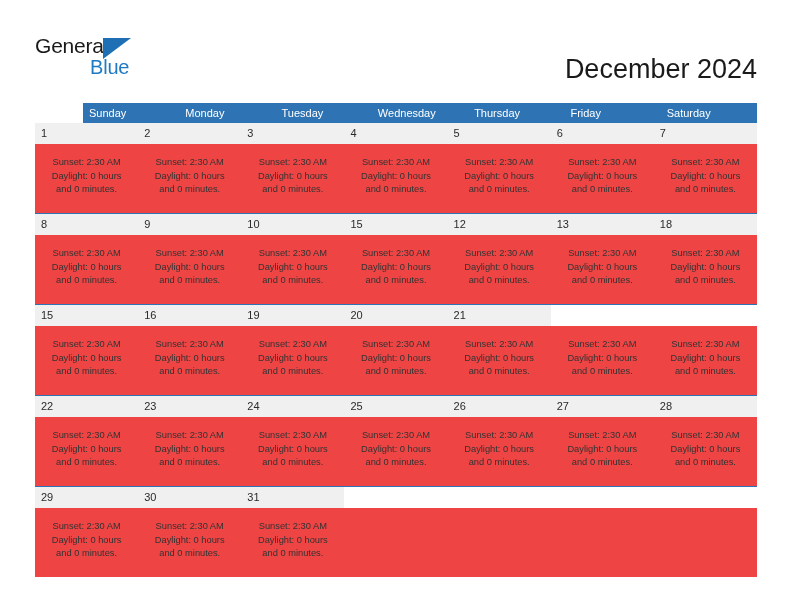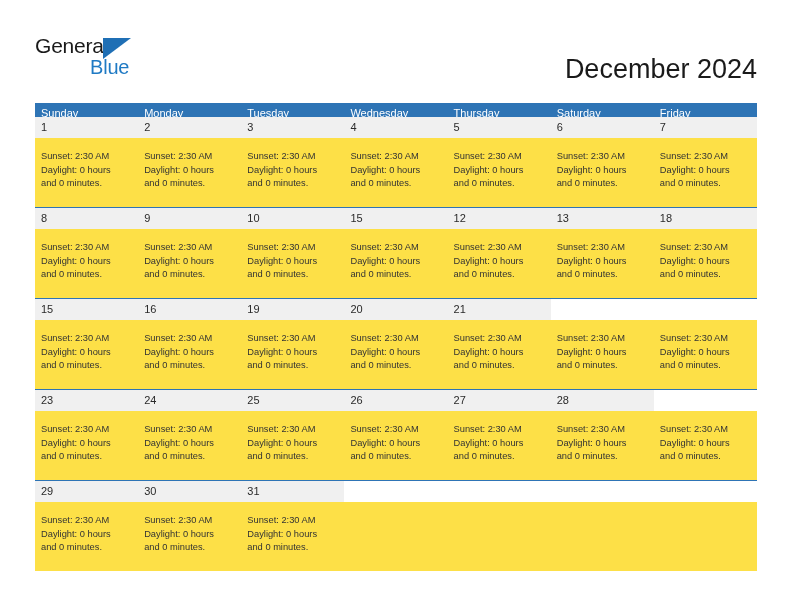--- a/index.html
+++ b/index.html
@@ -91,21 +91,22 @@
     position: absolute;
     left: 35px;
     top: 103px;
     width: 722px;
   }
 
   .weekday-header {
     display: grid;
     grid-template-columns: repeat(7, 1fr);
     background: #2e74b5;
-    height: 14px;
+    height: 20px;
+    margin-left: 48px;
   }
   .weekday-header .wd {
     font-size: 11px;
     line-height: 20px;
     color: #ffffff;
     padding-left: 6px;
     box-sizing: border-box;
     white-space: nowrap;
     overflow: hidden;
   }
@@ -131,21 +132,22 @@
     box-sizing: border-box;
   }
   .week .numrow .numcell.blank {
     background: #ffffff;
   }
 
   .week .bodyrow {
     display: grid;
     grid-template-columns: repeat(7, 1fr);
     height: 69px;
-    background: #fde047;
+    background: #ef4444;
+    text-align: center;
   }
   .week .bodyrow .bodycell {
     padding: 12px 6px 0 6px;
     box-sizing: border-box;
   }
   .evt-line {
     font-size: 9.3px;
     line-height: 13.5px;
     color: #333333;
     white-space: nowrap;
@@ -179,22 +181,22 @@
   </div>
 
   <div class="calendar">
 
     <div class="weekday-header">
       <div class="wd">Sunday</div>
       <div class="wd">Monday</div>
       <div class="wd">Tuesday</div>
       <div class="wd">Wednesday</div>
       <div class="wd">Thursday</div>
+      <div class="wd">Friday</div>
       <div class="wd">Saturday</div>
-      <div class="wd">Friday</div>
     </div>
 
     <div id="weeks-container">
         <div class="week">
           <div class="numrow">
             <div class="numcell">1</div>
             <div class="numcell">2</div>
             <div class="numcell">3</div>
             <div class="numcell">4</div>
             <div class="numcell">5</div>
@@ -328,20 +330,21 @@
             </div>
             <div class="bodycell">
               <div class="evt-line">Sunset: 2:30 AM</div>
               <div class="evt-line">Daylight: 0 hours</div>
               <div class="evt-line">and 0 minutes.</div>
             </div>
           </div>
         </div>
         <div class="week">
           <div class="numrow">
+            <div class="numcell">22</div>
             <div class="numcell">23</div>
             <div class="numcell">24</div>
             <div class="numcell">25</div>
             <div class="numcell">26</div>
             <div class="numcell">27</div>
             <div class="numcell">28</div>
           </div>
           <div class="bodyrow">
             <div class="bodycell">
               <div class="evt-line">Sunset: 2:30 AM</div>

